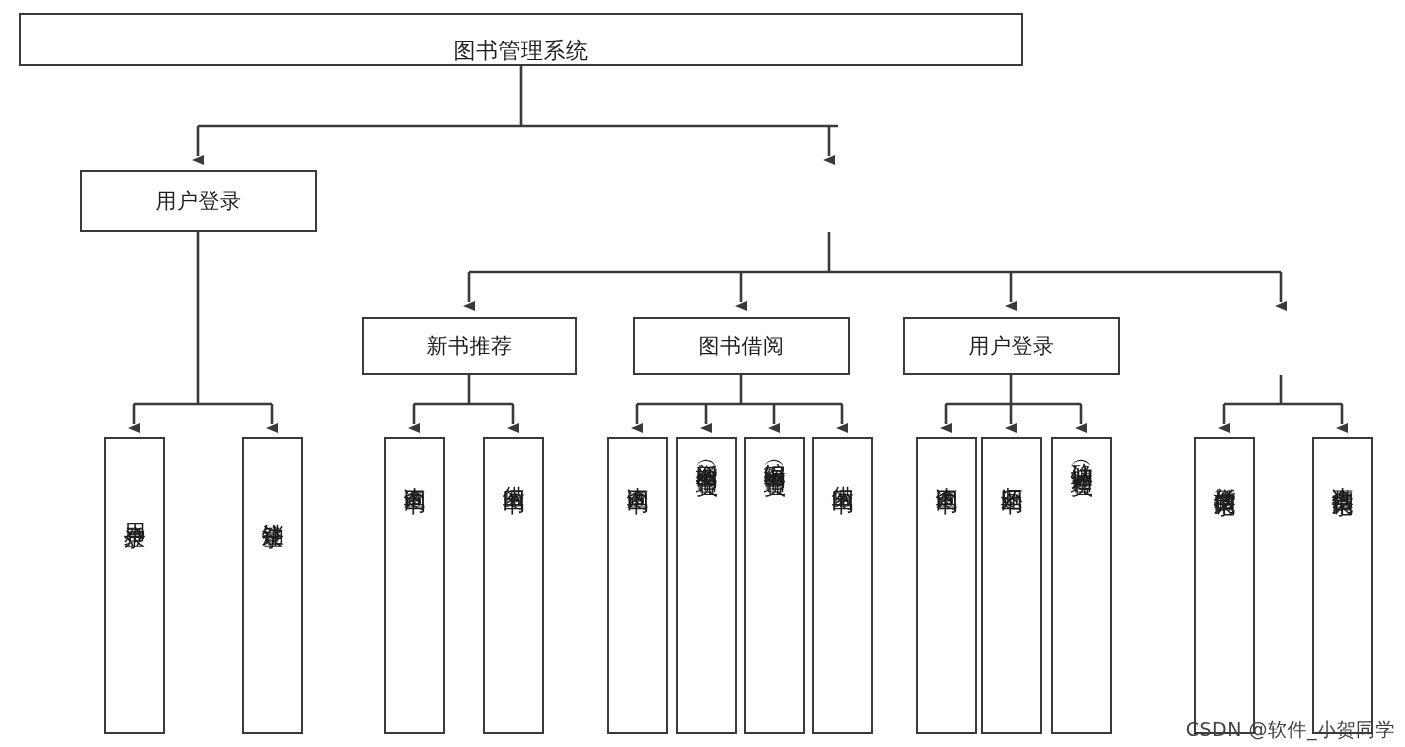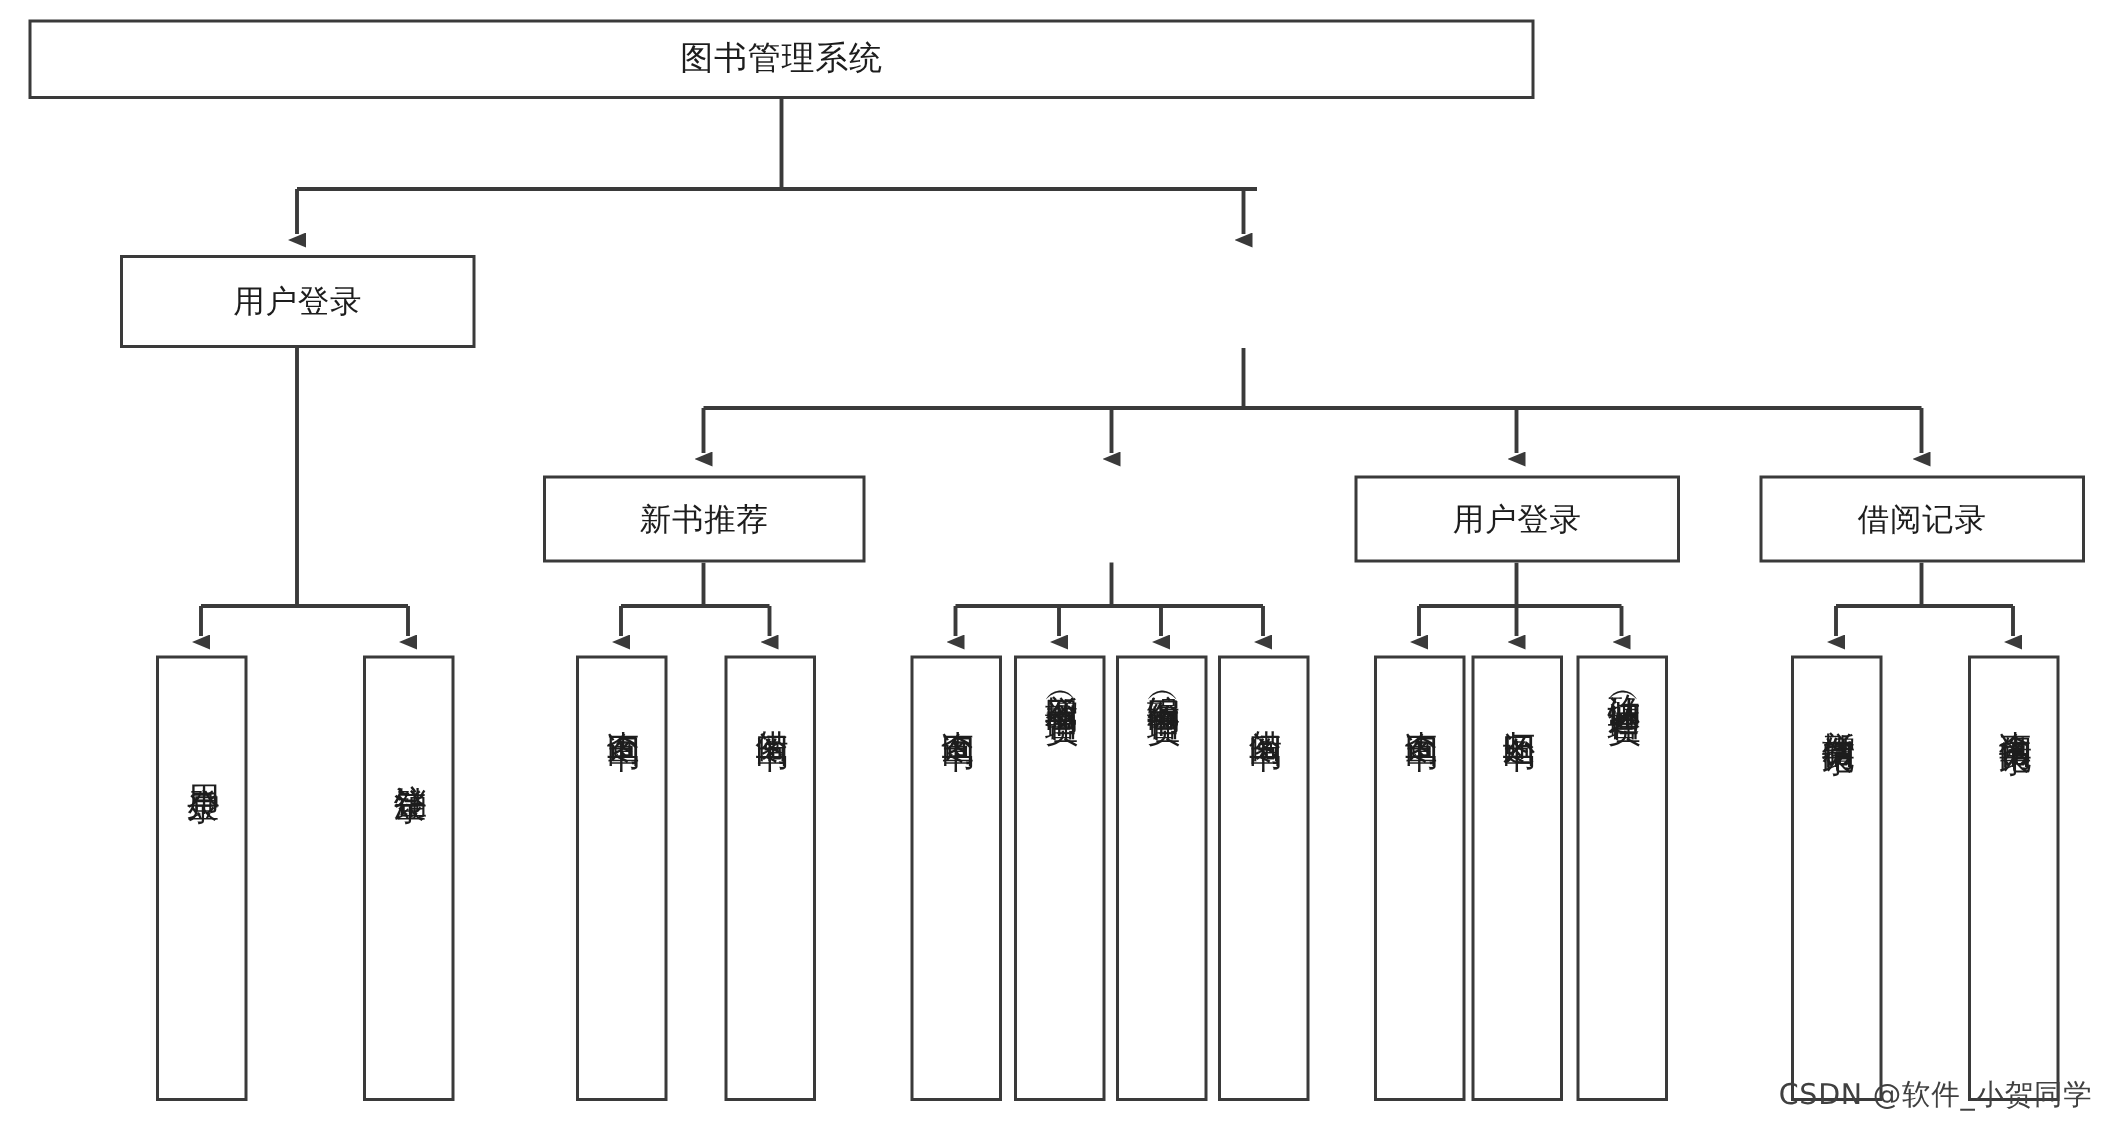--- a/index.html
+++ b/index.html
@@ -123,41 +123,41 @@
       <path d="M1011,404 L1011,424" marker-end="url(#arrow)"></path>
       <path d="M1081,404 L1081,424" marker-end="url(#arrow)"></path>
 
       <path d="M1281,375 L1281,404"></path>
       <path d="M1224,404 L1342,404"></path>
       <path d="M1224,404 L1224,424" marker-end="url(#arrow)"></path>
       <path d="M1342,404 L1342,424" marker-end="url(#arrow)"></path>
     </g>
   </svg>
 
-  <div class="node horiz root" style="left:19px;top:13px;width:1004px;height:53px;">
+  <div class="node horiz root" style="left:19px;top:13px;width:1004px;height:53px;align-items:flex-end;">
     <span class="lbl">图书管理系统</span>
   </div>
 
   <div class="node horiz" style="left:80px;top:170px;width:237px;height:62px;">
     <span class="lbl">用户登录</span>
   </div>
 
 
   <div class="node horiz" style="left:362px;top:317px;width:215px;height:58px;">
     <span class="lbl">新书推荐</span>
   </div>
 
+  <div class="node horiz" style="left:633px;top:317px;width:217px;height:58px;">
+    <span class="lbl">图书借阅</span>
+  </div>
 
   <div class="node horiz" style="left:903px;top:317px;width:217px;height:58px;">
     <span class="lbl">用户登录</span>
   </div>
 
-  <div class="node horiz" style="left:1173px;top:317px;width:217px;height:58px;">
-    <span class="lbl">借阅记录</span>
-  </div>
 
   <div class="node vert mid" style="left:104px;top:437px;width:61px;height:297px;">
     <span class="lbl">用户登录</span>
   </div>
 
   <div class="node vert mid" style="left:242px;top:437px;width:61px;height:297px;">
     <span class="lbl">注销登录</span>
   </div>
 
   <div class="node vert mid2" style="left:384px;top:437px;width:61px;height:297px;">

